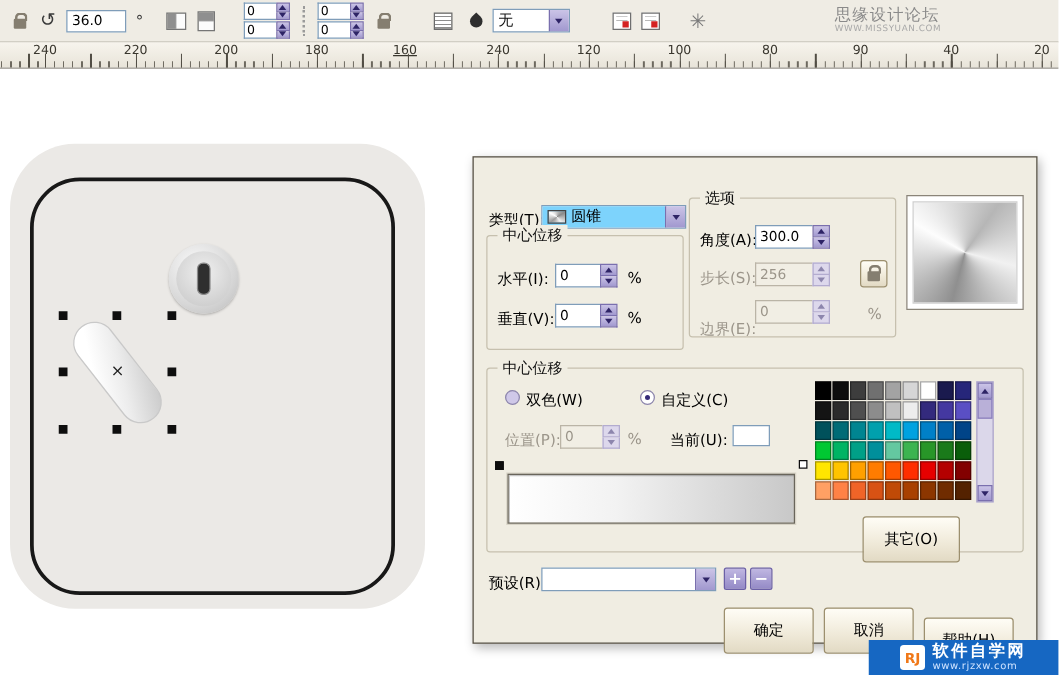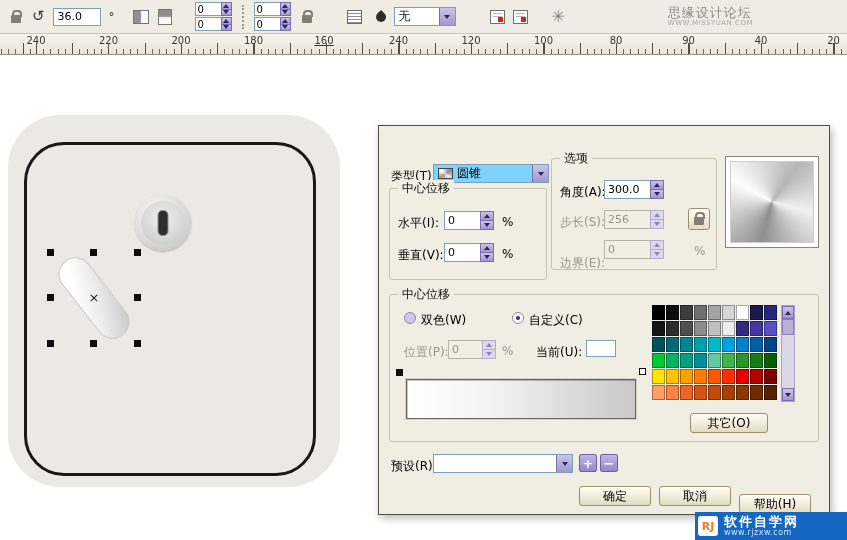--- a/index.html
+++ b/index.html
@@ -123,35 +123,35 @@
   .swatch{border:1px solid rgba(0,0,0,.35)}
   .pscroll{position:absolute;left:391px;top:10px;width:14px;height:97px;background:#dbd7ea;
            border:1px solid #aaa3c8;display:flex;flex-direction:column}
   .sarrow{height:13px;background:linear-gradient(#cbc4e7,#a198cf);border:1px solid #7a6fae;position:relative}
   .sarrow::after{content:"";position:absolute;left:50%;top:50%;transform:translate(-50%,-50%);
                  border-left:3px solid transparent;border-right:3px solid transparent}
   .sarrow.up::after{border-bottom:4px solid #2e2466}
   .sarrow.dn::after{border-top:4px solid #2e2466}
   .sarrow.dn{margin-top:auto}
   .sthumb{height:16px;background:#b9b0d8;border:1px solid #8a7fbc}
-  .btn{position:absolute;height:20px;background:linear-gradient(#fffdf6,#efe9d8 60%,#e2dac4);
+  .btn{position:absolute;height:37px;background:linear-gradient(#fffdf6,#efe9d8 60%,#e2dac4);
        border:1px solid #9c8f6e;border-radius:3px;font-size:12px;color:#000;
        display:flex;align-items:center;justify-content:center;font-family:inherit}
   .btn.disabled{color:#a59e8f;background:#edeadd;border-color:#bdb6a3}
   .pmbtn{position:absolute;width:18px;height:18px;background:linear-gradient(#c0b7e2,#948ac6);
          border:1px solid #6b60a6;border-radius:2px;color:#fff;font-size:13px;font-weight:bold;
          display:flex;align-items:center;justify-content:center;line-height:1}
   .preview{position:absolute;left:346px;top:30px;width:94px;height:92px;background:#fff;
            border:1px solid #8a8478;padding:4px}
   .preview-inner{width:100%;height:100%;border:1px solid #cfcfcf;
            background:conic-gradient(from 300deg at 50% 50%,#fdfdfd 0deg,#b6b6b6 95deg,#f1f1f1 165deg,#8f8f8f 255deg,#fdfdfd 360deg)}
 
   
   .logo{position:absolute;right:0;bottom:0;width:152px;height:28px;background:#1667c2;
-        display:flex;align-items:center;gap:6px;padding:0 3px}
+        display:flex;align-items:center;gap:6px;padding:0 25px}
   .logo-badge{width:20px;height:20px;background:#fff;border-radius:3px;color:#f07818;
               font-size:11px;font-weight:bold;display:flex;align-items:center;justify-content:center;flex:0 0 auto}
   .logo-texts{display:flex;flex-direction:column;line-height:1.05}
   .logo-name{color:#fff;font-weight:bold;font-size:13px;letter-spacing:2px}
   .logo-url{color:#cfe3ff;font-size:8px;letter-spacing:.5px}
 </style>
 </head>
 <body>
 
 <div class="app">

